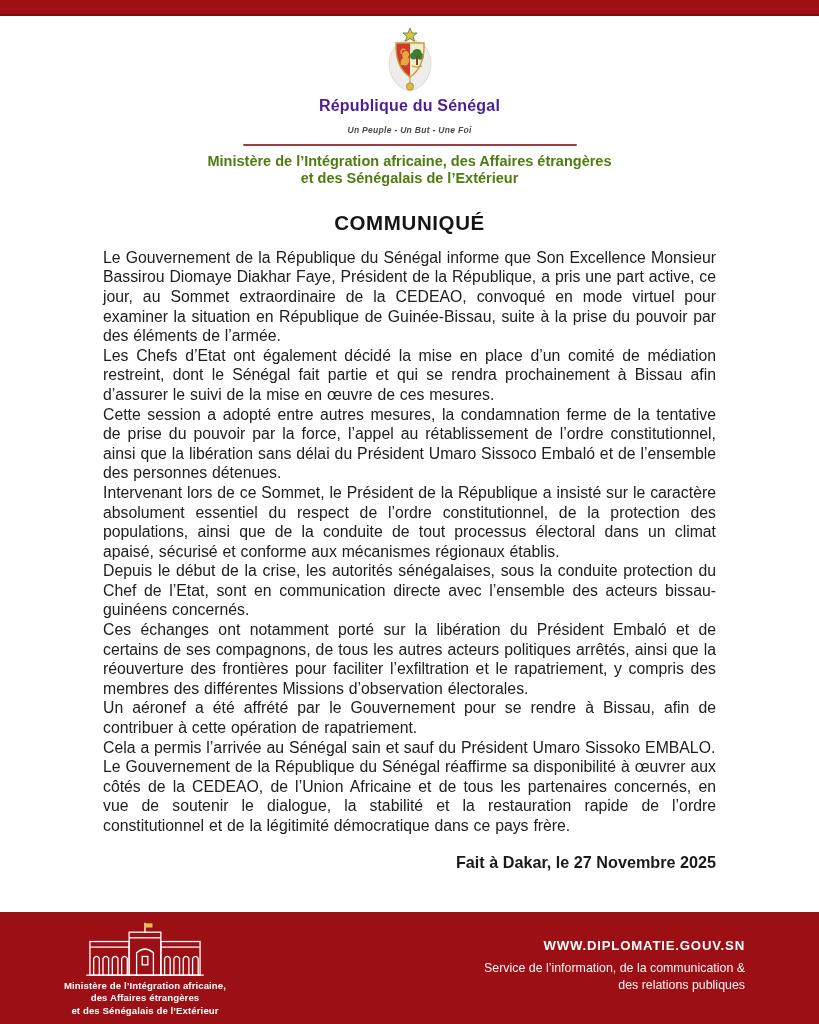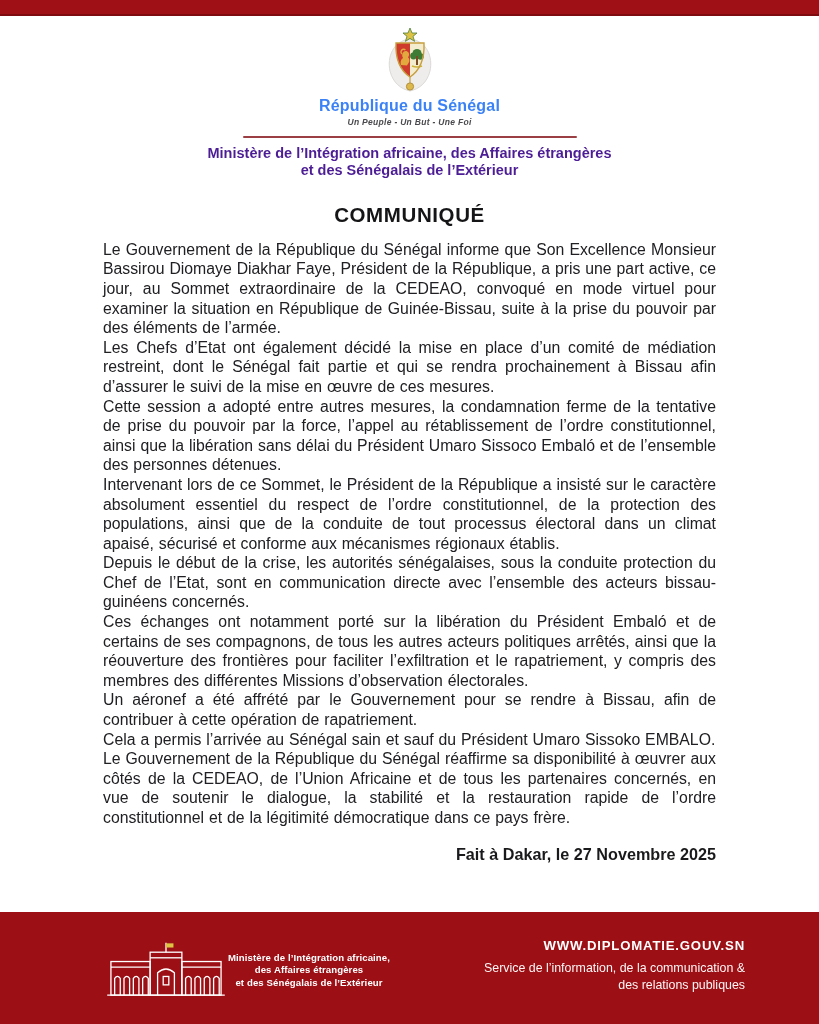--- a/index.html
+++ b/index.html
@@ -16,27 +16,27 @@
   }
   
   .top-strip {
     height: 16px;
     background: #9e1015;
     border-bottom: 2px solid #7e0b10;
   }
   
   .doc-header { text-align: center; padding-top: 11px; }
   .emblem { display: block; margin: 0 auto; }
-  .republic { font-size: 16px; font-weight: bold; color: #3b82f6; margin-top: 2px; letter-spacing: 0.2px; }
-  .motto { font-size: 8.5px; font-weight: bold; font-style: italic; color: #4a4a4e; margin-top: 2px; letter-spacing: 0.3px; }
+  .republic { font-size: 16px; font-weight: bold; color: #4c1d95; margin-top: 2px; letter-spacing: 0.2px; }
+  .motto { font-size: 8.5px; font-weight: bold; font-style: italic; color: #4a4a4e; margin-top: 10px; letter-spacing: 0.3px; }
   .header-sep {
     width: 334px; height: 2px; background: #9c3f44;
     margin: 9px auto 7px auto; border-radius: 1px;
   }
-  .ministry-head { font-size: 14.5px; font-weight: bold; color: #4c1d95; line-height: 1.2; }
+  .ministry-head { font-size: 14.5px; font-weight: bold; color: #4d7c0f; line-height: 1.2; }
   
   .doc-main { padding: 0 103px; }
   .doc-title {
     text-align: center;
     font-size: 20.5px;
     font-weight: bold;
     letter-spacing: 0.6px;
     color: #151517;
     margin: 23px 0 13px 0;
   }
@@ -61,21 +61,21 @@
     position: absolute;
     left: 0; right: 0; bottom: 0;
     height: 112px;
     background: #9c0f15;
     color: #ffffff;
     display: flex;
     align-items: center;
     justify-content: space-between;
     padding: 0 74px 0 64px;
   }
-  .footer-left { display: flex; flex-direction: row; align-items: center; margin-top: 2px; margin-left: 40px; }
+  .footer-left { display: flex; flex-direction: column; align-items: center; margin-top: 2px; }
   .footer-ministry { font-size: 9.6px; font-weight: bold; text-align: center; line-height: 1.26; margin-top: 3px; letter-spacing: 0.1px; }
   .footer-right { text-align: right; margin-top: -4px; }
   .footer-site { font-size: 13.2px; font-weight: bold; letter-spacing: 0.8px; }
   .footer-service { font-size: 12.4px; line-height: 1.35; margin-top: 7px; font-weight: normal; opacity: 0.96; }
 </style>
 </head>
 <body>
 
 <div class="page">
 

